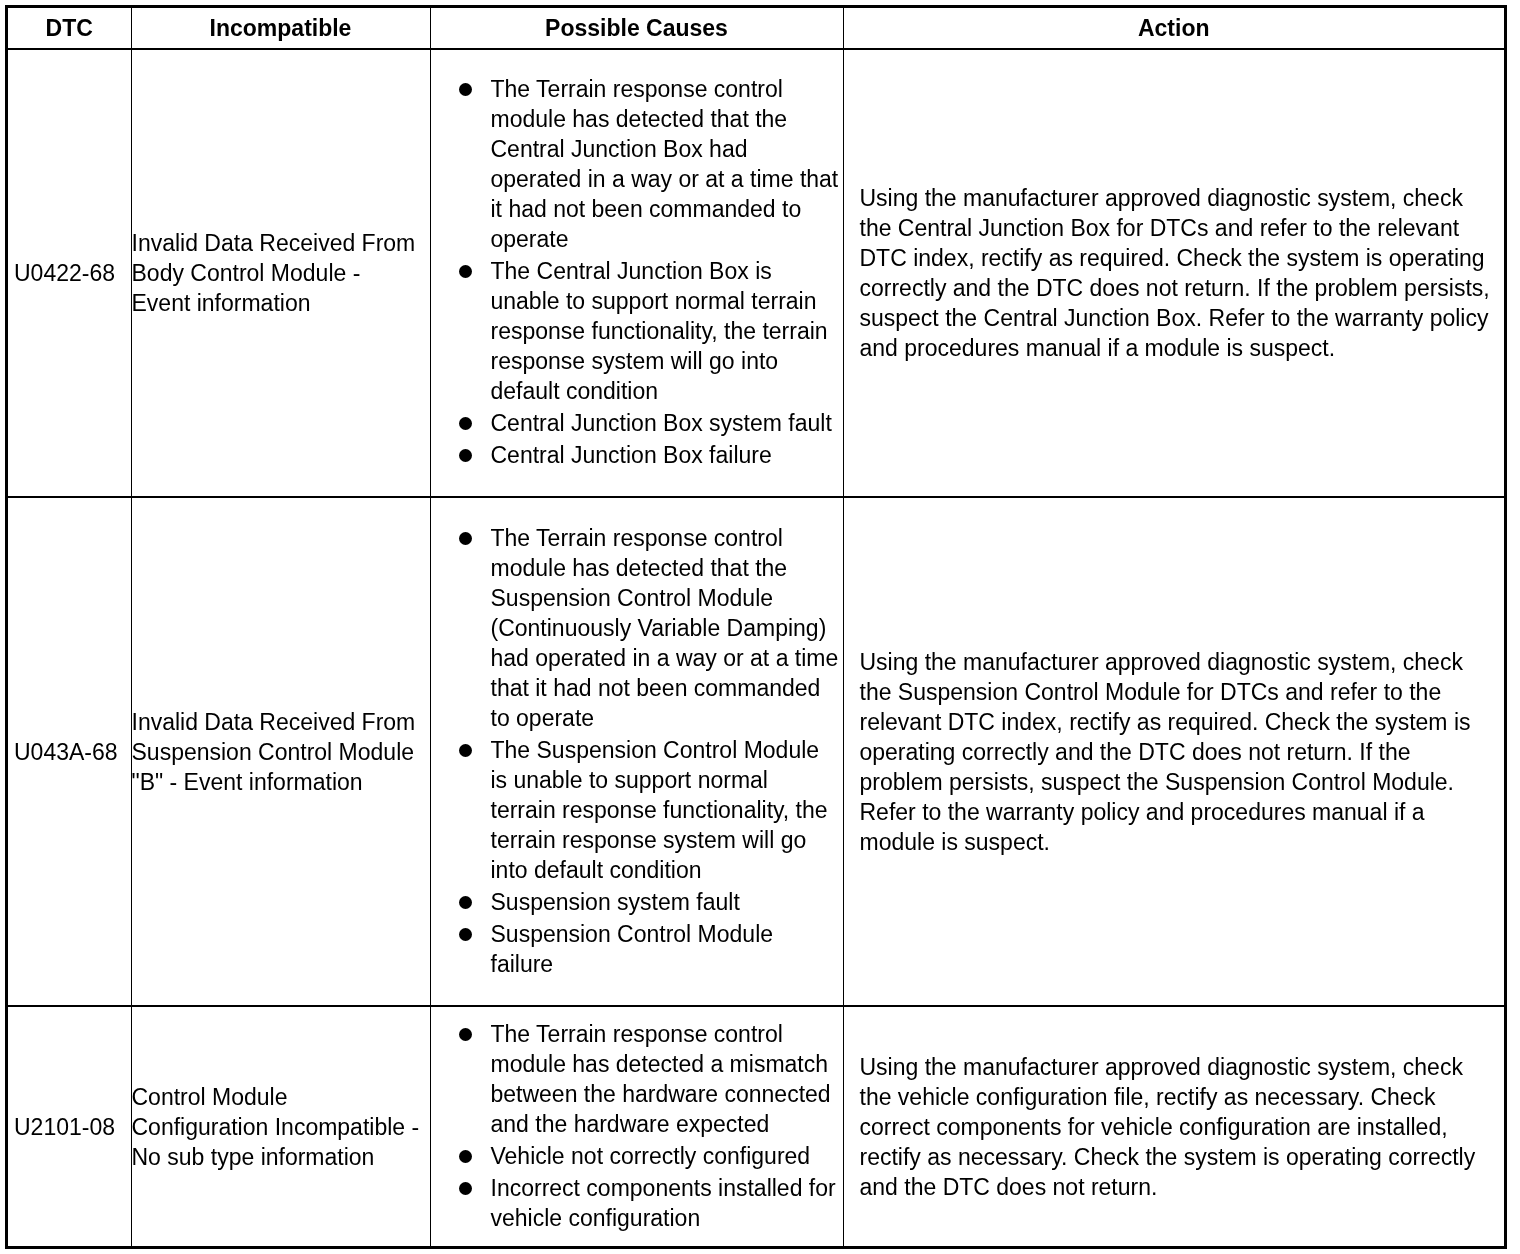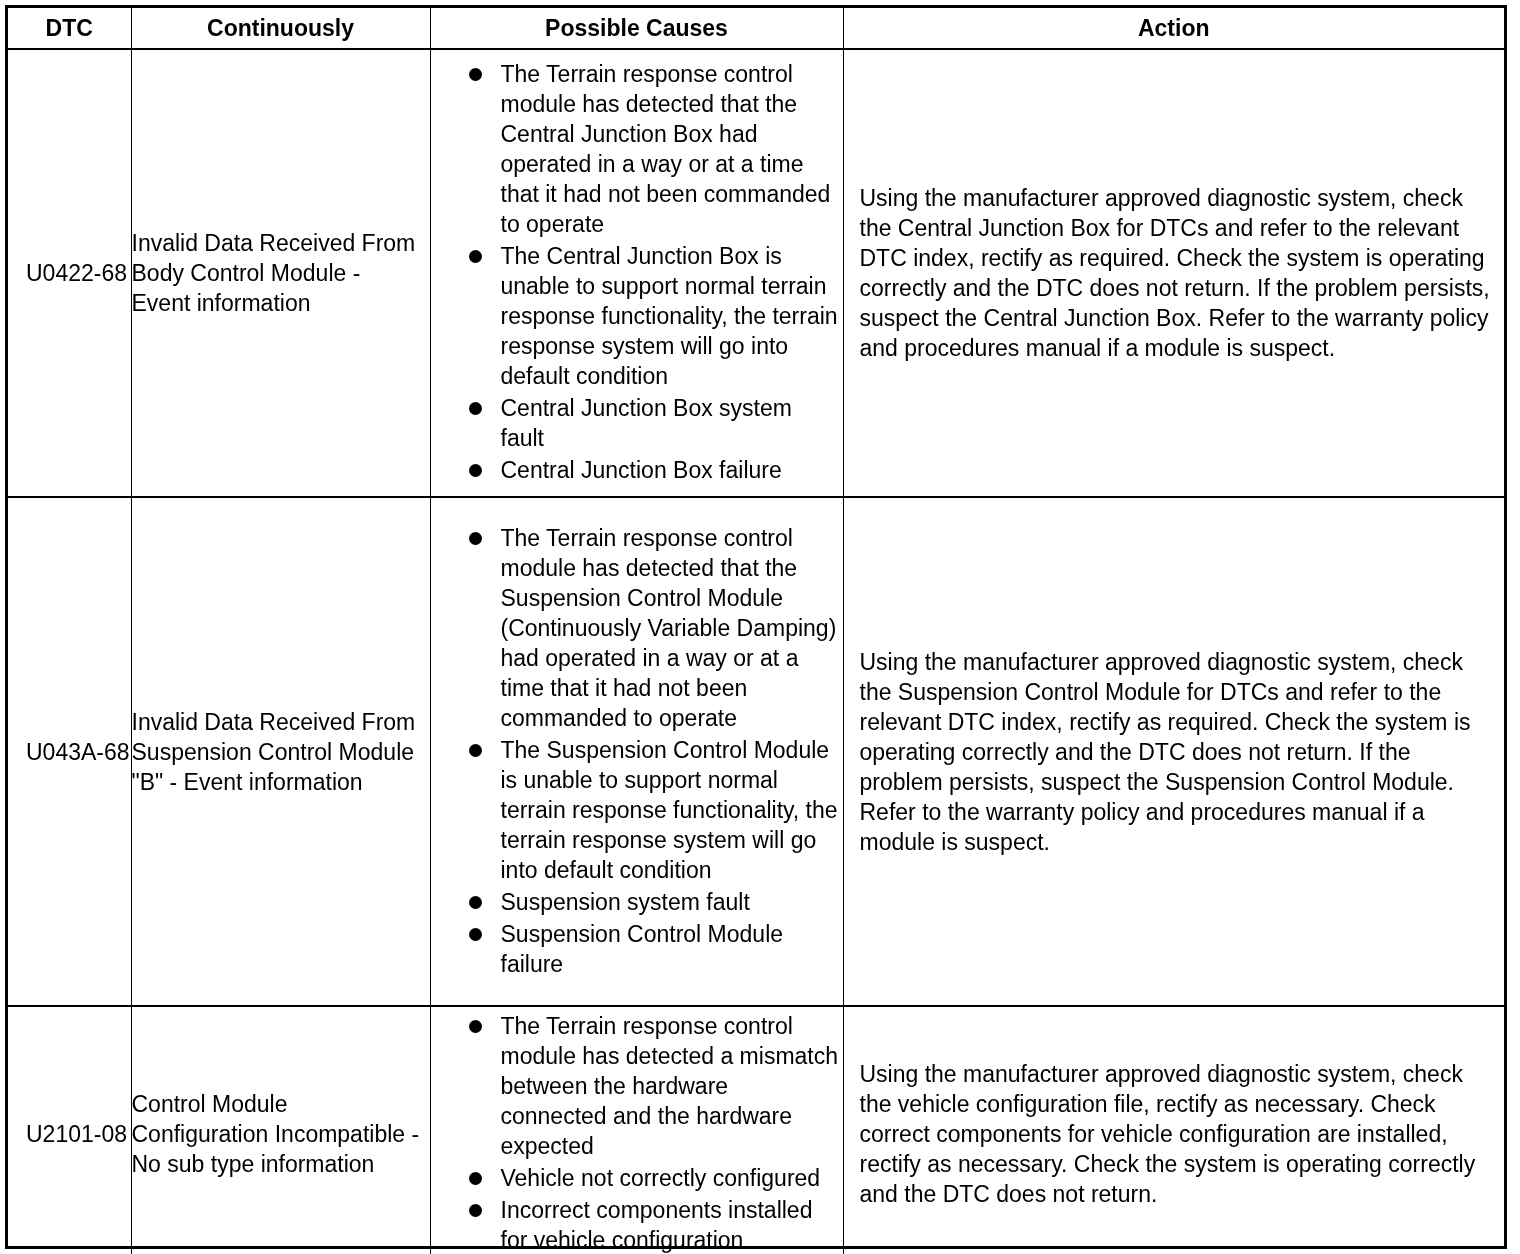--- a/index.html
+++ b/index.html
@@ -50,28 +50,28 @@
     col.c-dtc { width: 123px; }
     col.c-desc { width: 299px; }
     col.c-causes { width: 413px; }
     col.c-action { width: auto; }
     th:first-child, td:first-child { border-left: none; }
     th:last-child, td:last-child { border-right: none; }
     thead tr th { border-top: none; }
     tbody tr:last-child td { border-bottom: none; }
 
     td.dtc {
-      padding-left: 18px;
+      padding-left: 6px;
       white-space: nowrap;
     }
     td.desc {
       padding-right: 6px;
     }
     td.causes {
-      padding: 4px 4px 4px 16px;
+      padding: 4px 4px 4px 6px;
     }
     td.action {
       padding-left: 16px;
       padding-right: 8px;
     }
     ul.causes-list {
       list-style: none;
       margin: 0;
       padding: 0;
     }
@@ -97,21 +97,21 @@
   <table>
     <colgroup>
       <col class="c-dtc">
       <col class="c-desc">
       <col class="c-causes">
       <col class="c-action">
     </colgroup>
     <thead>
       <tr>
         <th>DTC</th>
-        <th>Continuously</th>
+        <th>Incompatible</th>
         <th>Possible Causes</th>
         <th>Action</th>
       </tr>
     </thead>
     <tbody>
       <tr class="row-1">
         <td class="dtc">U0422-68</td>
         <td class="desc">Invalid Data Received From Body Control Module - Event information</td>
         <td class="causes">
           <ul class="causes-list">

